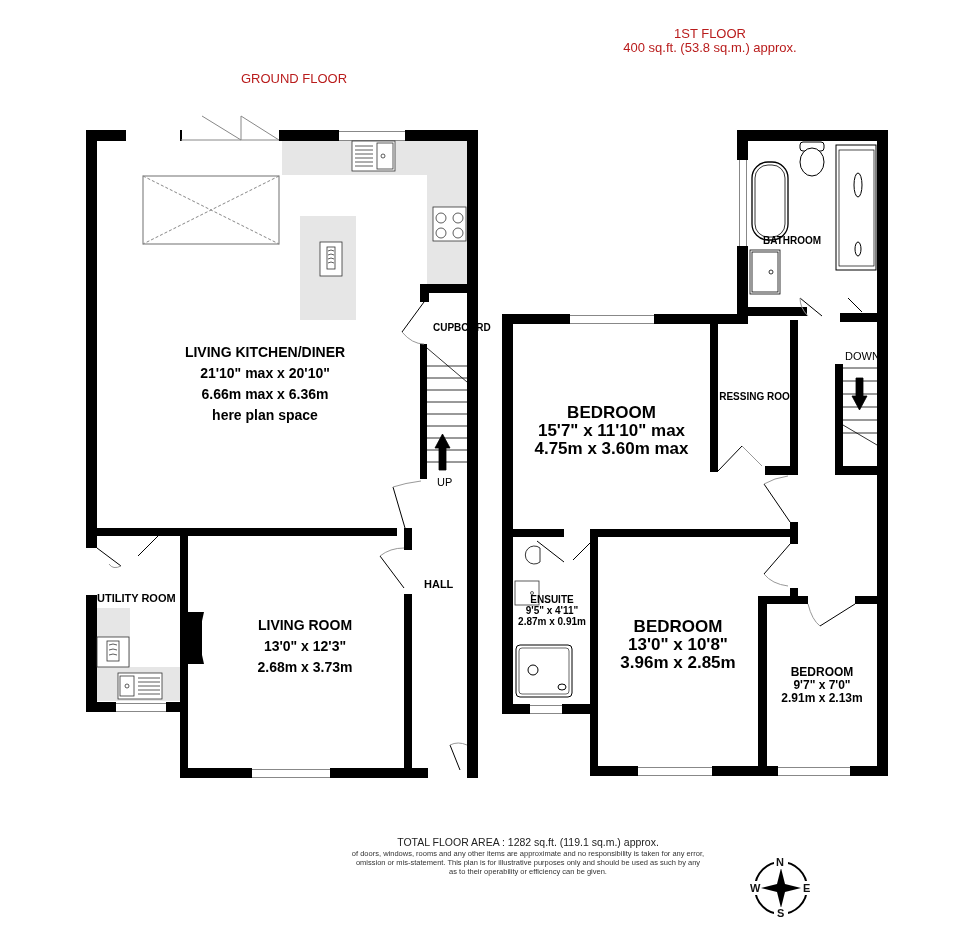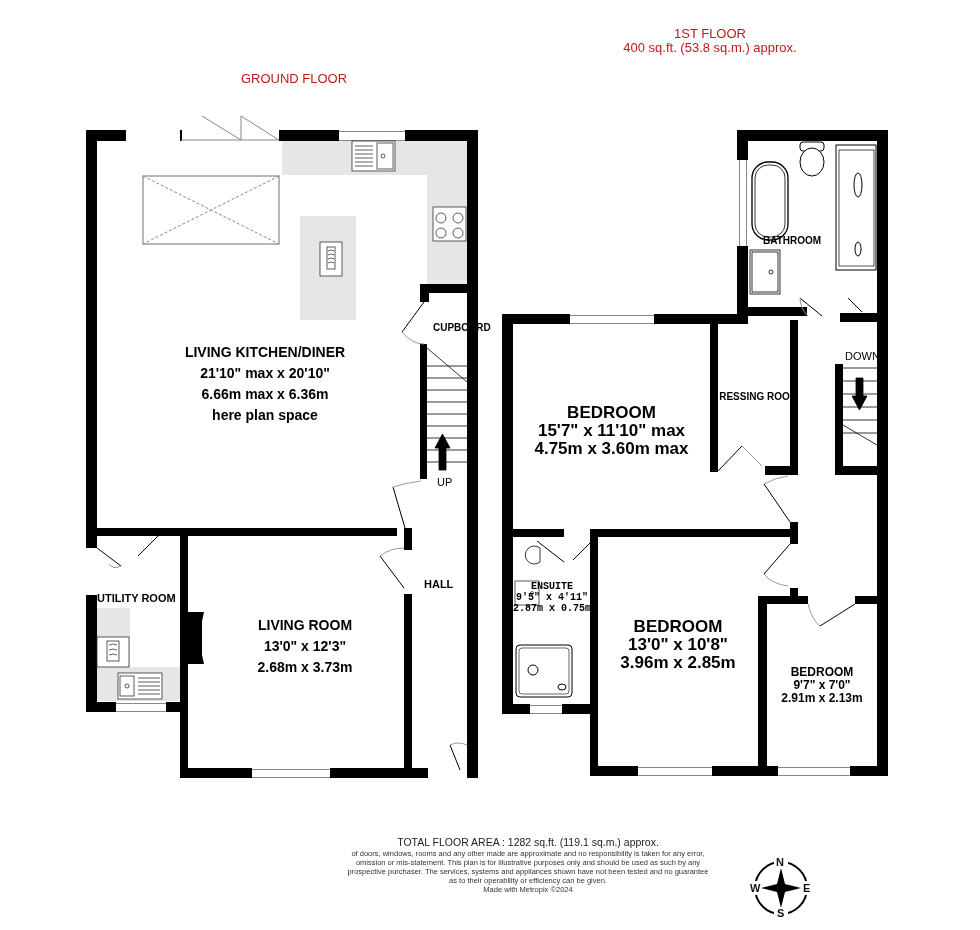--- a/index.html
+++ b/index.html
@@ -283,38 +283,36 @@
 <div class="room-label sm" style="left:424px; top:578px;">HALL</div>
 
 <div class="room-label xs" style="left:763px; top:235px;">BATHROOM</div>
 <div class="room-label sm" style="left:845px; top:350px; font-weight:normal;">DOWN</div>
 <div class="room-label med" style="left:513px; top:404px; width:197px;">
   <div>BEDROOM</div>
   <div>15'7"  x 11'10" max</div>
   <div>4.75m  x 3.60m max</div>
 </div>
 <div class="room-label xs" style="left:719px; top:391px; width:71px; overflow:hidden;">RESSING ROO</div>
-<div class="room-label xs" style="left:512px; top:581px; width:80px;font-family:Liberation Mono, monospace;">
+<div class="room-label xs" style="left:512px; top:594px; width:80px;">
   <div>ENSUITE</div>
   <div>9'5"  x 4'11"</div>
-  <div>2.87m  x 0.75m</div>
+  <div>2.87m  x 0.91m</div>
 </div>
 <div class="room-label med" style="left:598px; top:618px; width:160px;">
   <div>BEDROOM</div>
   <div>13'0"  x 10'8"</div>
   <div>3.96m  x 2.85m</div>
 </div>
 <div class="room-label sm" style="left:767px; top:666px; width:110px; font-size:12px; line-height:13px;">
   <div>BEDROOM</div>
   <div>9'7"  x 7'0"</div>
   <div>2.91m  x 2.13m</div>
 </div>
 
 <div class="footer" style="left:308px; top:836px; width:440px;">
   <div class="total">TOTAL FLOOR AREA : 1282 sq.ft. (119.1 sq.m.) approx.</div>
   <div class="disc">
-    <div>of doors, windows, rooms and any other made are approximate and no responsibility is taken for any error,</div>
+    <div>of doors, windows, rooms and any other items are approximate and no responsibility is taken for any error,</div>
     <div>omission or mis-statement. This plan is for illustrative purposes only and should be used as such by any</div>
-    <div>prospective purchaser. The services, systems and appliances shown have not been tested and no guarantee</div>
     <div>as to their operability or efficiency can be given.</div>
-    <div>Made with Metropix ©2024</div>
   </div>
 </div>
 
 </body></html>

